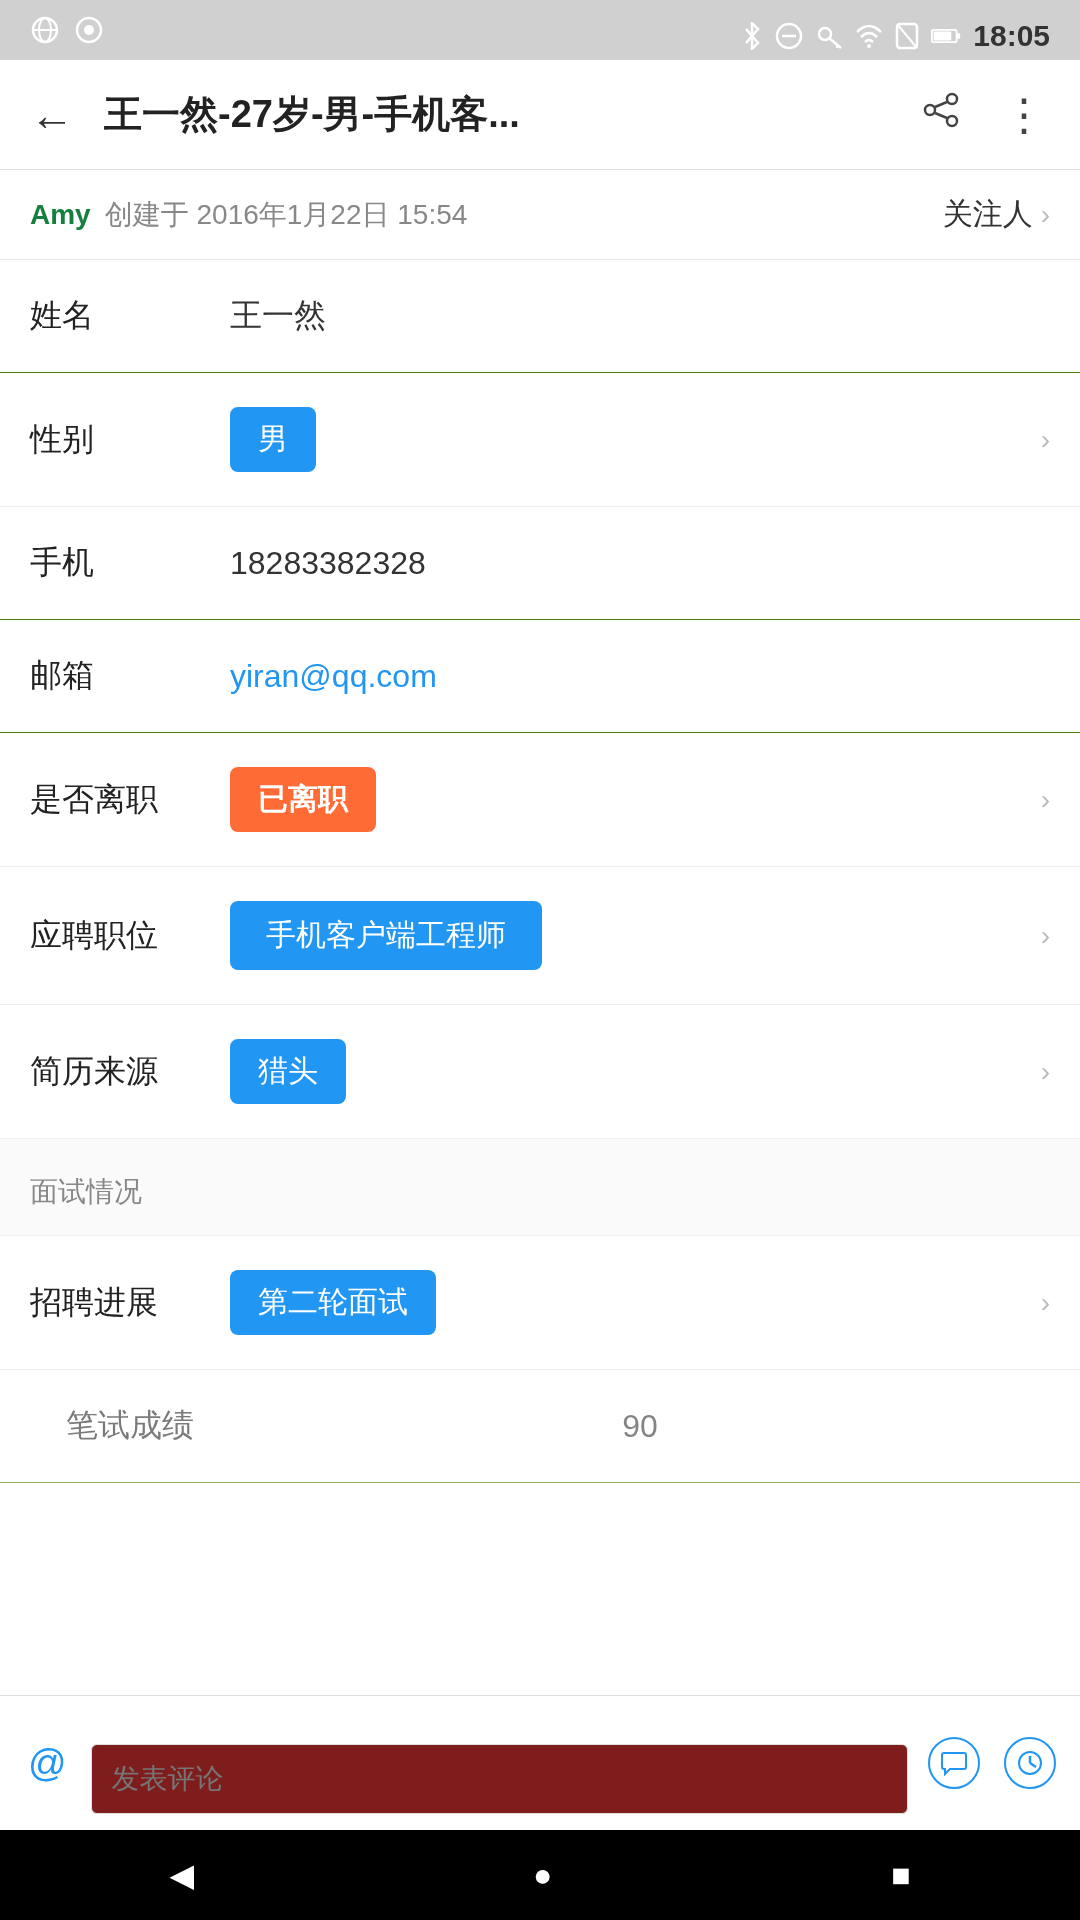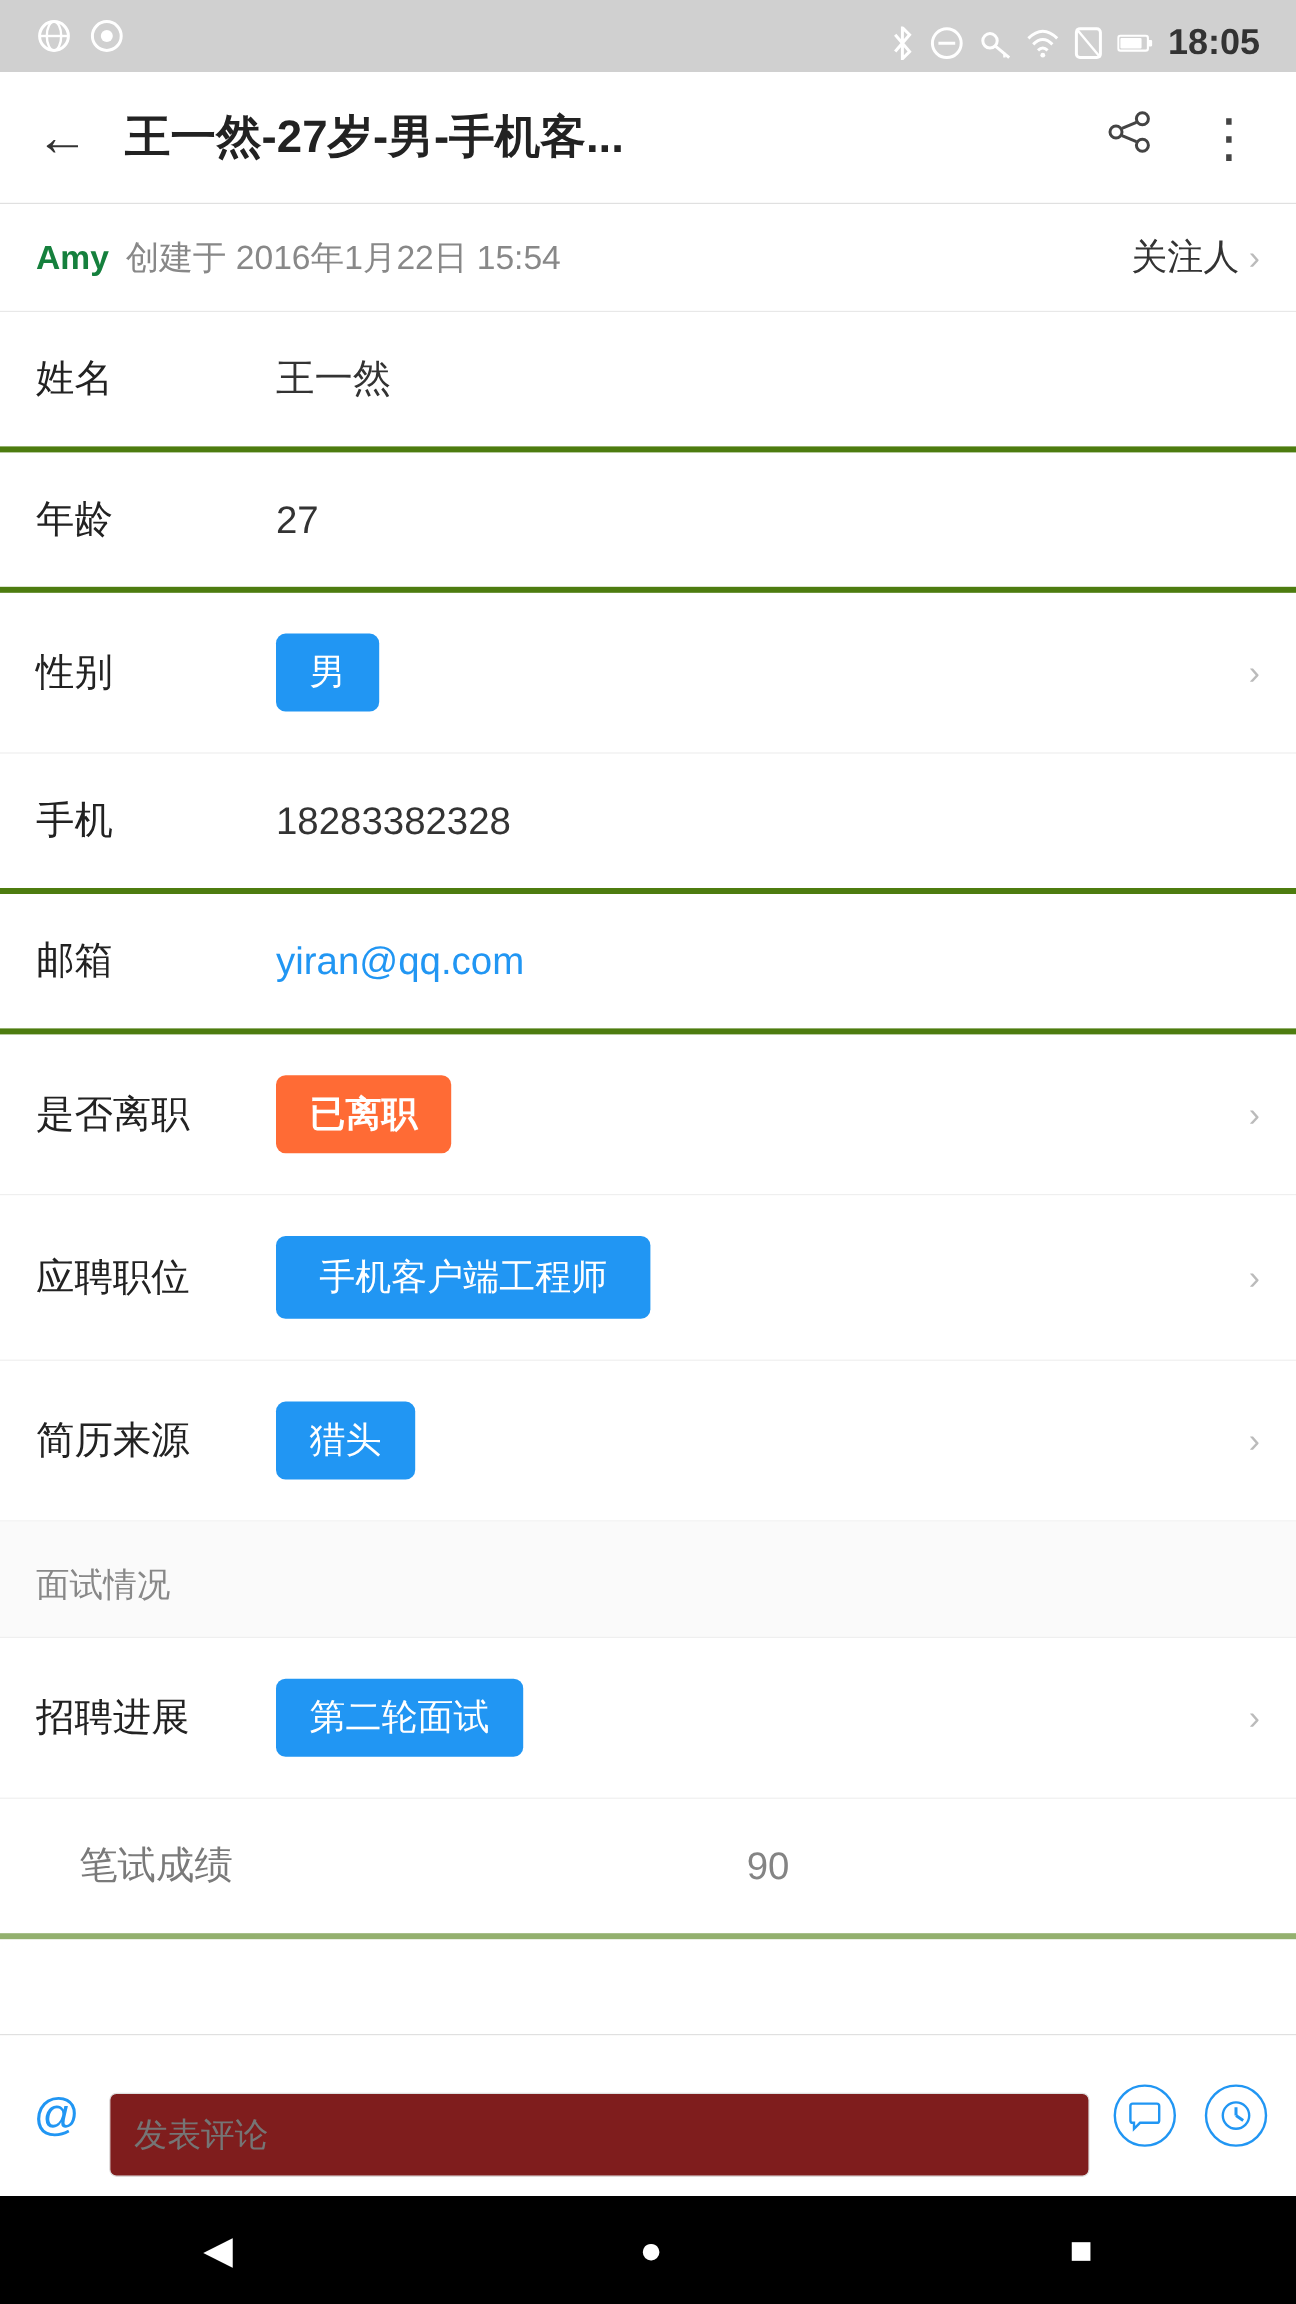--- a/index.html
+++ b/index.html
@@ -120,21 +120,21 @@
       flex: 1;
       background: white;
       overflow-y: auto;
     }
 
     
     .info-row {
       display: flex;
       align-items: center;
       padding: 34px 30px;
-      border-bottom: 5px solid #4d7c0f;
+      border-bottom: 1px solid #4d7c0f;
       min-height: 110px;
     }
     .info-label {
       width: 200px;
       font-size: 32px;
       color: #222;
       flex-shrink: 0;
     }
     .info-value {
       flex: 1;
@@ -329,24 +329,20 @@
   </div>
 </div>
 
 <div class="content">
 
   <div class="info-row">
     <span class="info-label">姓名</span>
     <span class="info-value">王一然</span>
   </div>
 
-  <div class="info-row">
-    <span class="info-label">年龄</span>
-    <span class="info-value">27</span>
-  </div>
 
   <div class="info-row-with-chevron">
     <span class="info-label">性别</span>
     <div class="info-value-area">
       <span class="tag tag-blue">男</span>
       <span class="chevron">›</span>
     </div>
   </div>
 
   <div class="info-row">

